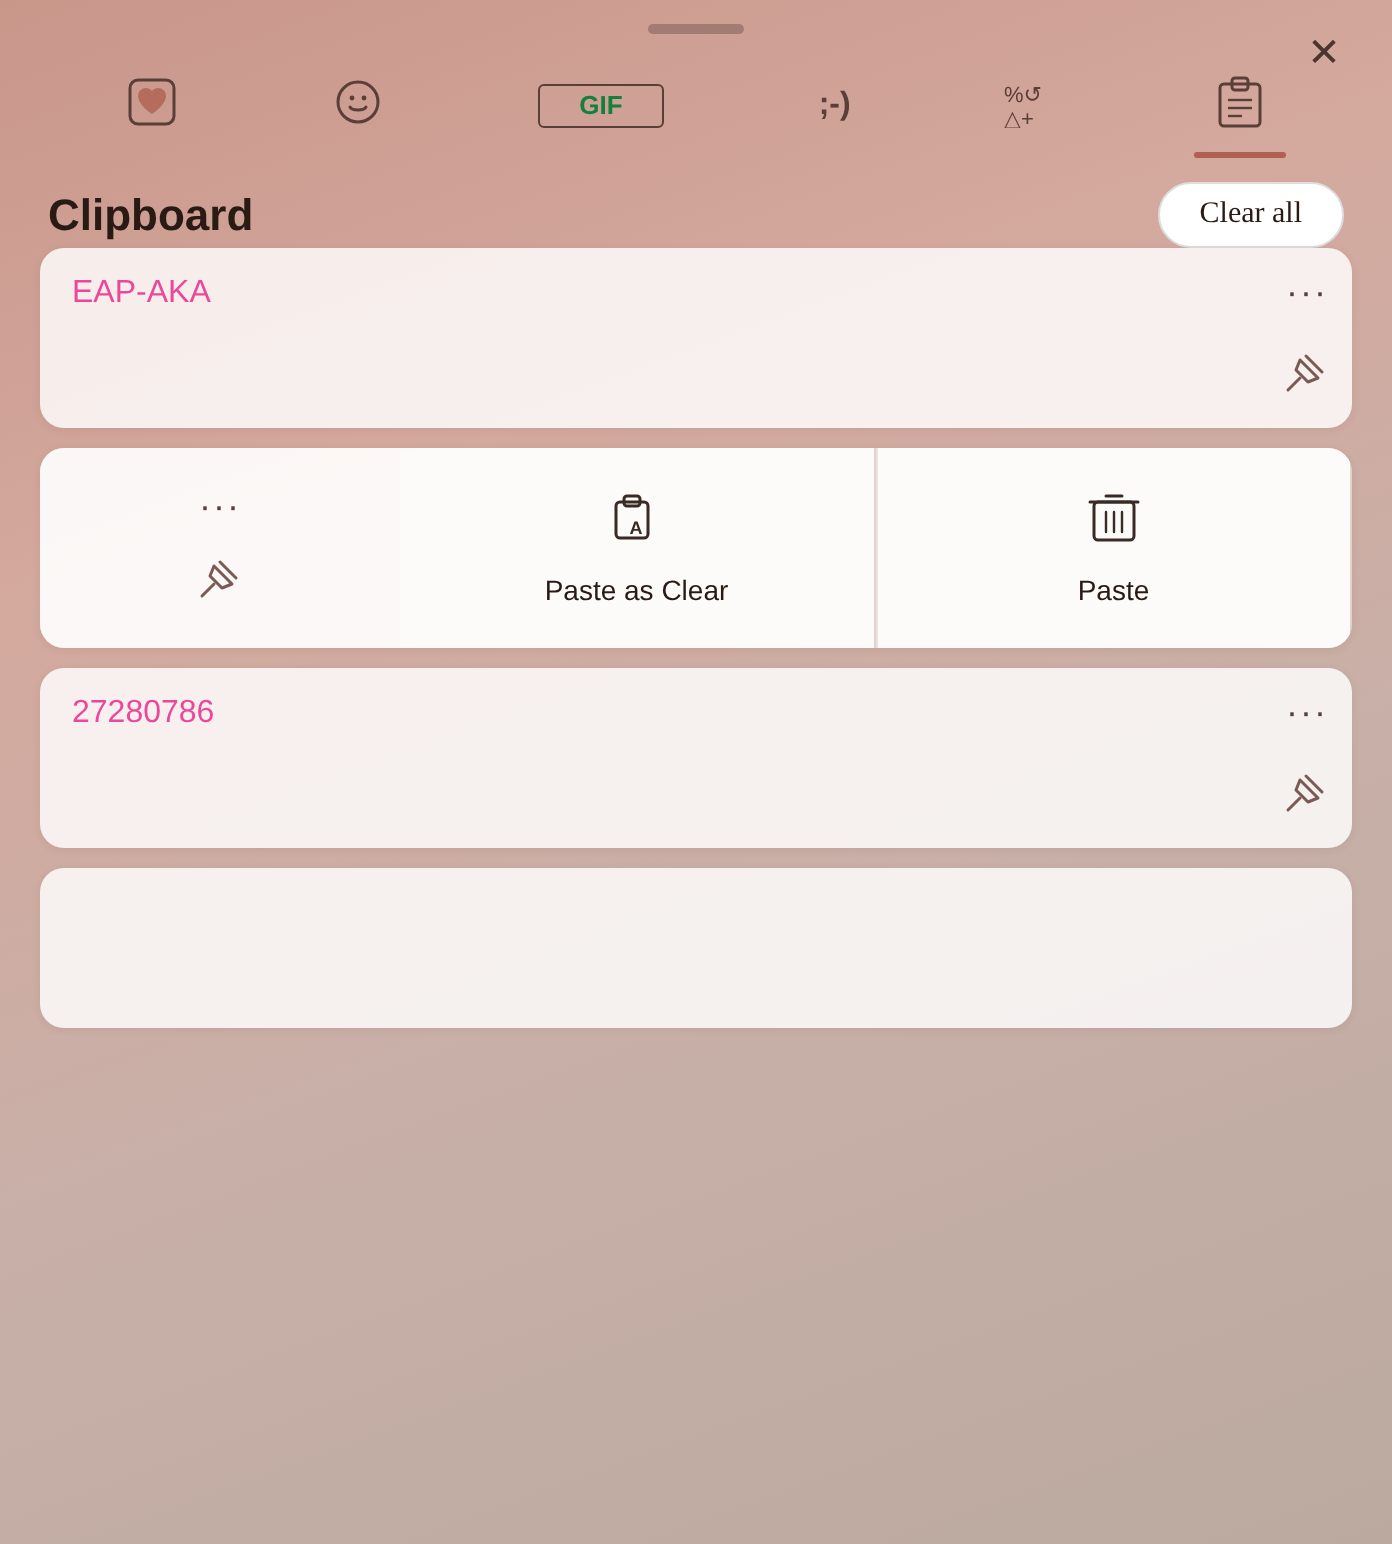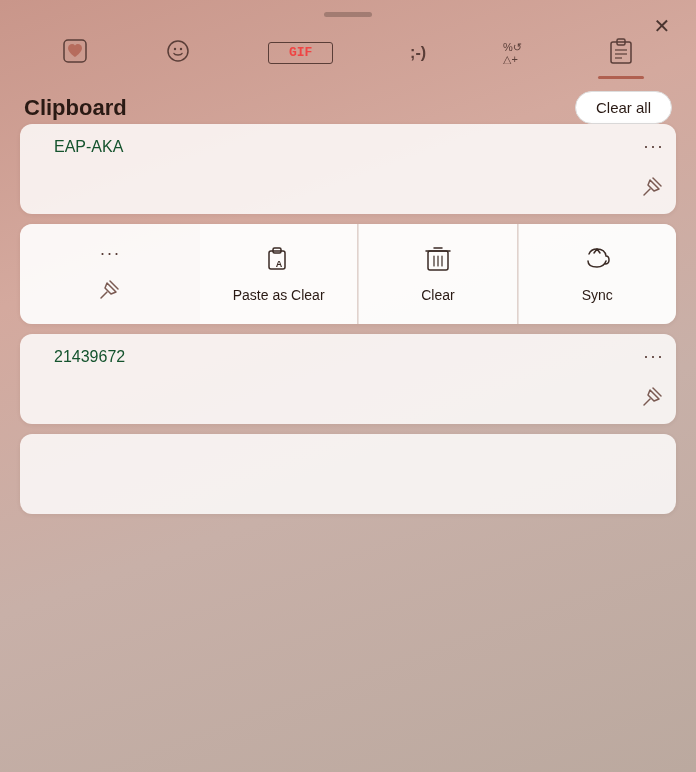--- a/index.html
+++ b/index.html
@@ -111,39 +111,38 @@
     }
 
     .clear-all-btn {
       background: white;
       border: 1px solid #ddd;
       border-radius: 20px;
       padding: 7px 20px;
       font-size: 15px;
       color: #2a1a14;
       cursor: pointer;
-      font-family: Liberation Sans, sans-serif;
+      font-family: Liberation Serif, serif;
     }
 
     
     .clip-item {
       background: rgba(255,255,255,0.82);
       border-radius: 12px;
       padding: 14px 16px;
       margin-bottom: 10px;
       position: relative;
       min-height: 90px;
       box-shadow: 0 1px 4px rgba(80,40,30,0.08);
     }
 
     .clip-item-text {
       font-size: 16px;
-      color: #14532d;
+      color: #ec4899;
       font-weight: 400;
-      margin-left: 18px;
     }
 
     .clip-more-btn {
       position: absolute;
       top: 12px;
       right: 12px;
       background: none;
       border: none;
       cursor: pointer;
       font-size: 18px;
@@ -277,21 +276,21 @@
         <svg width="26" height="26" viewBox="0 0 26 26" fill="none">
           <circle cx="13" cy="13" r="10" stroke="#5a3e38" stroke-width="1.5" fill="none"></circle>
           <circle cx="10" cy="11" r="1.2" fill="#5a3e38"></circle>
           <circle cx="16" cy="11" r="1.2" fill="#5a3e38"></circle>
           <path d="M9 15.5c1 2 7 2 8 0" stroke="#5a3e38" stroke-width="1.5" stroke-linecap="round" fill="none"></path>
         </svg>
       </span>
     </div>
 
     <div class="tab-item">
-      <span class="tab-icon" style="font-size:13px; font-weight:700; color:#ef4444; border:1.5px solid #5a3e38; padding:2px 20px; border-radius:3px; line-height:1.2; display:inline-block;font-family:Liberation Mono, monospace;">GIF</span>
+      <span class="tab-icon" style="font-size:13px; font-weight:700; color:#15803d; border:1.5px solid #5a3e38; padding:2px 20px; border-radius:3px; line-height:1.2; display:inline-block;">GIF</span>
     </div>
 
     <div class="tab-item">
       <span class="tab-icon" style="font-size:16px; font-weight:600; color:#5a3e38;">;-)</span>
     </div>
 
     <div class="tab-item">
       <span class="tab-icon">
         <svg width="28" height="26" viewBox="0 0 28 26" fill="none">
           <text x="0" y="13" font-size="11" fill="#5a3e38" font-family="Arial">%↺</text>
@@ -366,41 +365,31 @@
           <span class="clip-action-icon">
             <svg width="26" height="28" viewBox="0 0 26 28" fill="none">
               <rect x="3" y="6" width="20" height="19" rx="2" stroke="#3a2a24" stroke-width="1.5" fill="none"></rect>
               <line x1="1" y1="6" x2="25" y2="6" stroke="#3a2a24" stroke-width="1.5" stroke-linecap="round"></line>
               <line x1="9" y1="3" x2="17" y2="3" stroke="#3a2a24" stroke-width="1.5" stroke-linecap="round"></line>
               <line x1="9" y1="11" x2="9" y2="21" stroke="#3a2a24" stroke-width="1.2" stroke-linecap="round"></line>
               <line x1="13" y1="11" x2="13" y2="21" stroke="#3a2a24" stroke-width="1.2" stroke-linecap="round"></line>
               <line x1="17" y1="11" x2="17" y2="21" stroke="#3a2a24" stroke-width="1.2" stroke-linecap="round"></line>
             </svg>
           </span>
-          <span>Clear</span>
+          <span>Paste</span>
         </button>
 
         <div class="action-divider"></div>
 
-        <button class="clip-action-btn">
-          <span class="clip-action-icon">
-            <svg width="28" height="28" viewBox="0 0 28 28" fill="none">
-              <path d="M5 16 Q5 22 14 22 Q21 22 23 16" stroke="#3a2a24" stroke-width="1.5" fill="none" stroke-linecap="round"></path>
-              <path d="M6 9 Q8 4 14 4 Q22 4 23 11 Q26 11 26 15 Q26 19 22 19" stroke="#3a2a24" stroke-width="1.5" fill="none" stroke-linecap="round"></path>
-              <polyline points="11,8 14,4 17,8" stroke="#3a2a24" stroke-width="1.5" fill="none" stroke-linejoin="round" stroke-linecap="round"></polyline>
-            </svg>
-          </span>
-          <span>Sync</span>
-        </button>
 
       </div>
     </div>
 
     <div class="clip-item">
-      <span class="clip-item-text">21439672</span>
+      <span class="clip-item-text">27280786</span>
       <button class="clip-more-btn">···</button>
       <button class="clip-pin-btn">
         <svg width="22" height="22" viewBox="0 0 22 22" fill="none">
           <line x1="8" y1="14" x2="2" y2="20" stroke="#7a5a52" stroke-width="1.5" stroke-linecap="round"></line>
           <path d="M9 13L6 10l2-5 9 9-5 2z" stroke="#7a5a52" stroke-width="1.5" fill="none" stroke-linejoin="round"></path>
           <line x1="11" y1="3" x2="19" y2="11" stroke="#7a5a52" stroke-width="1.5" stroke-linecap="round"></line>
         </svg>
       </button>
     </div>
 

